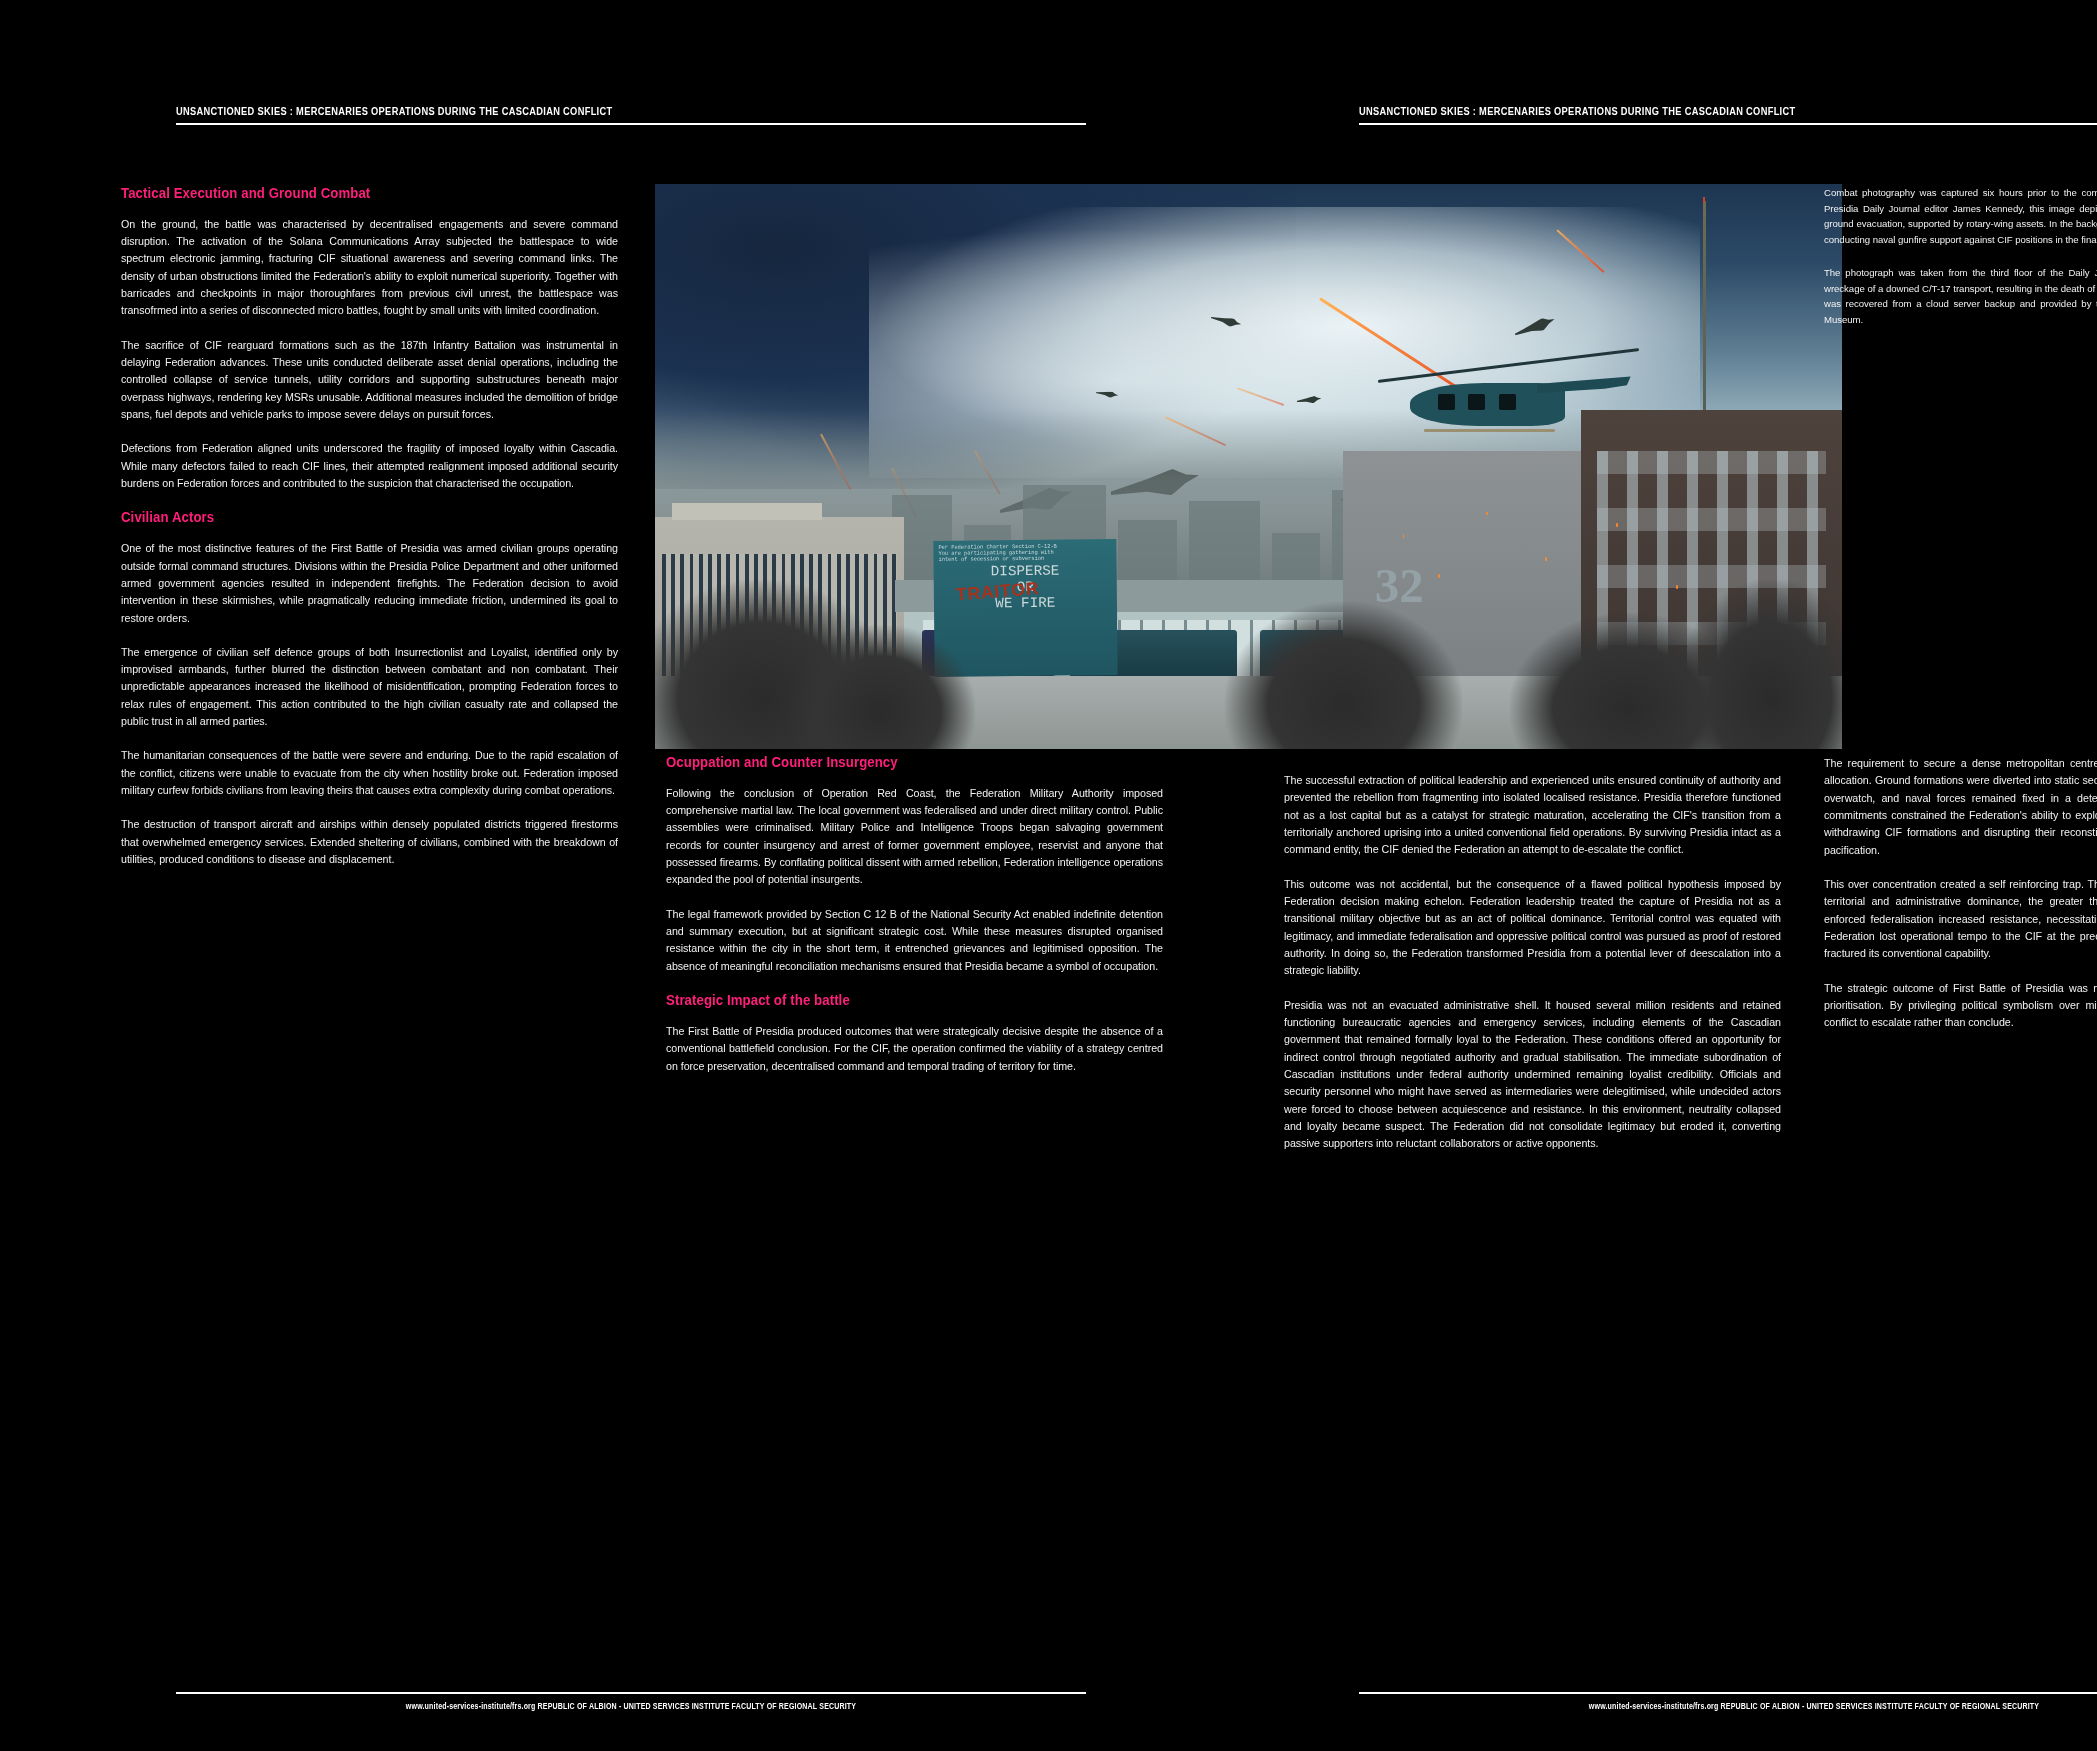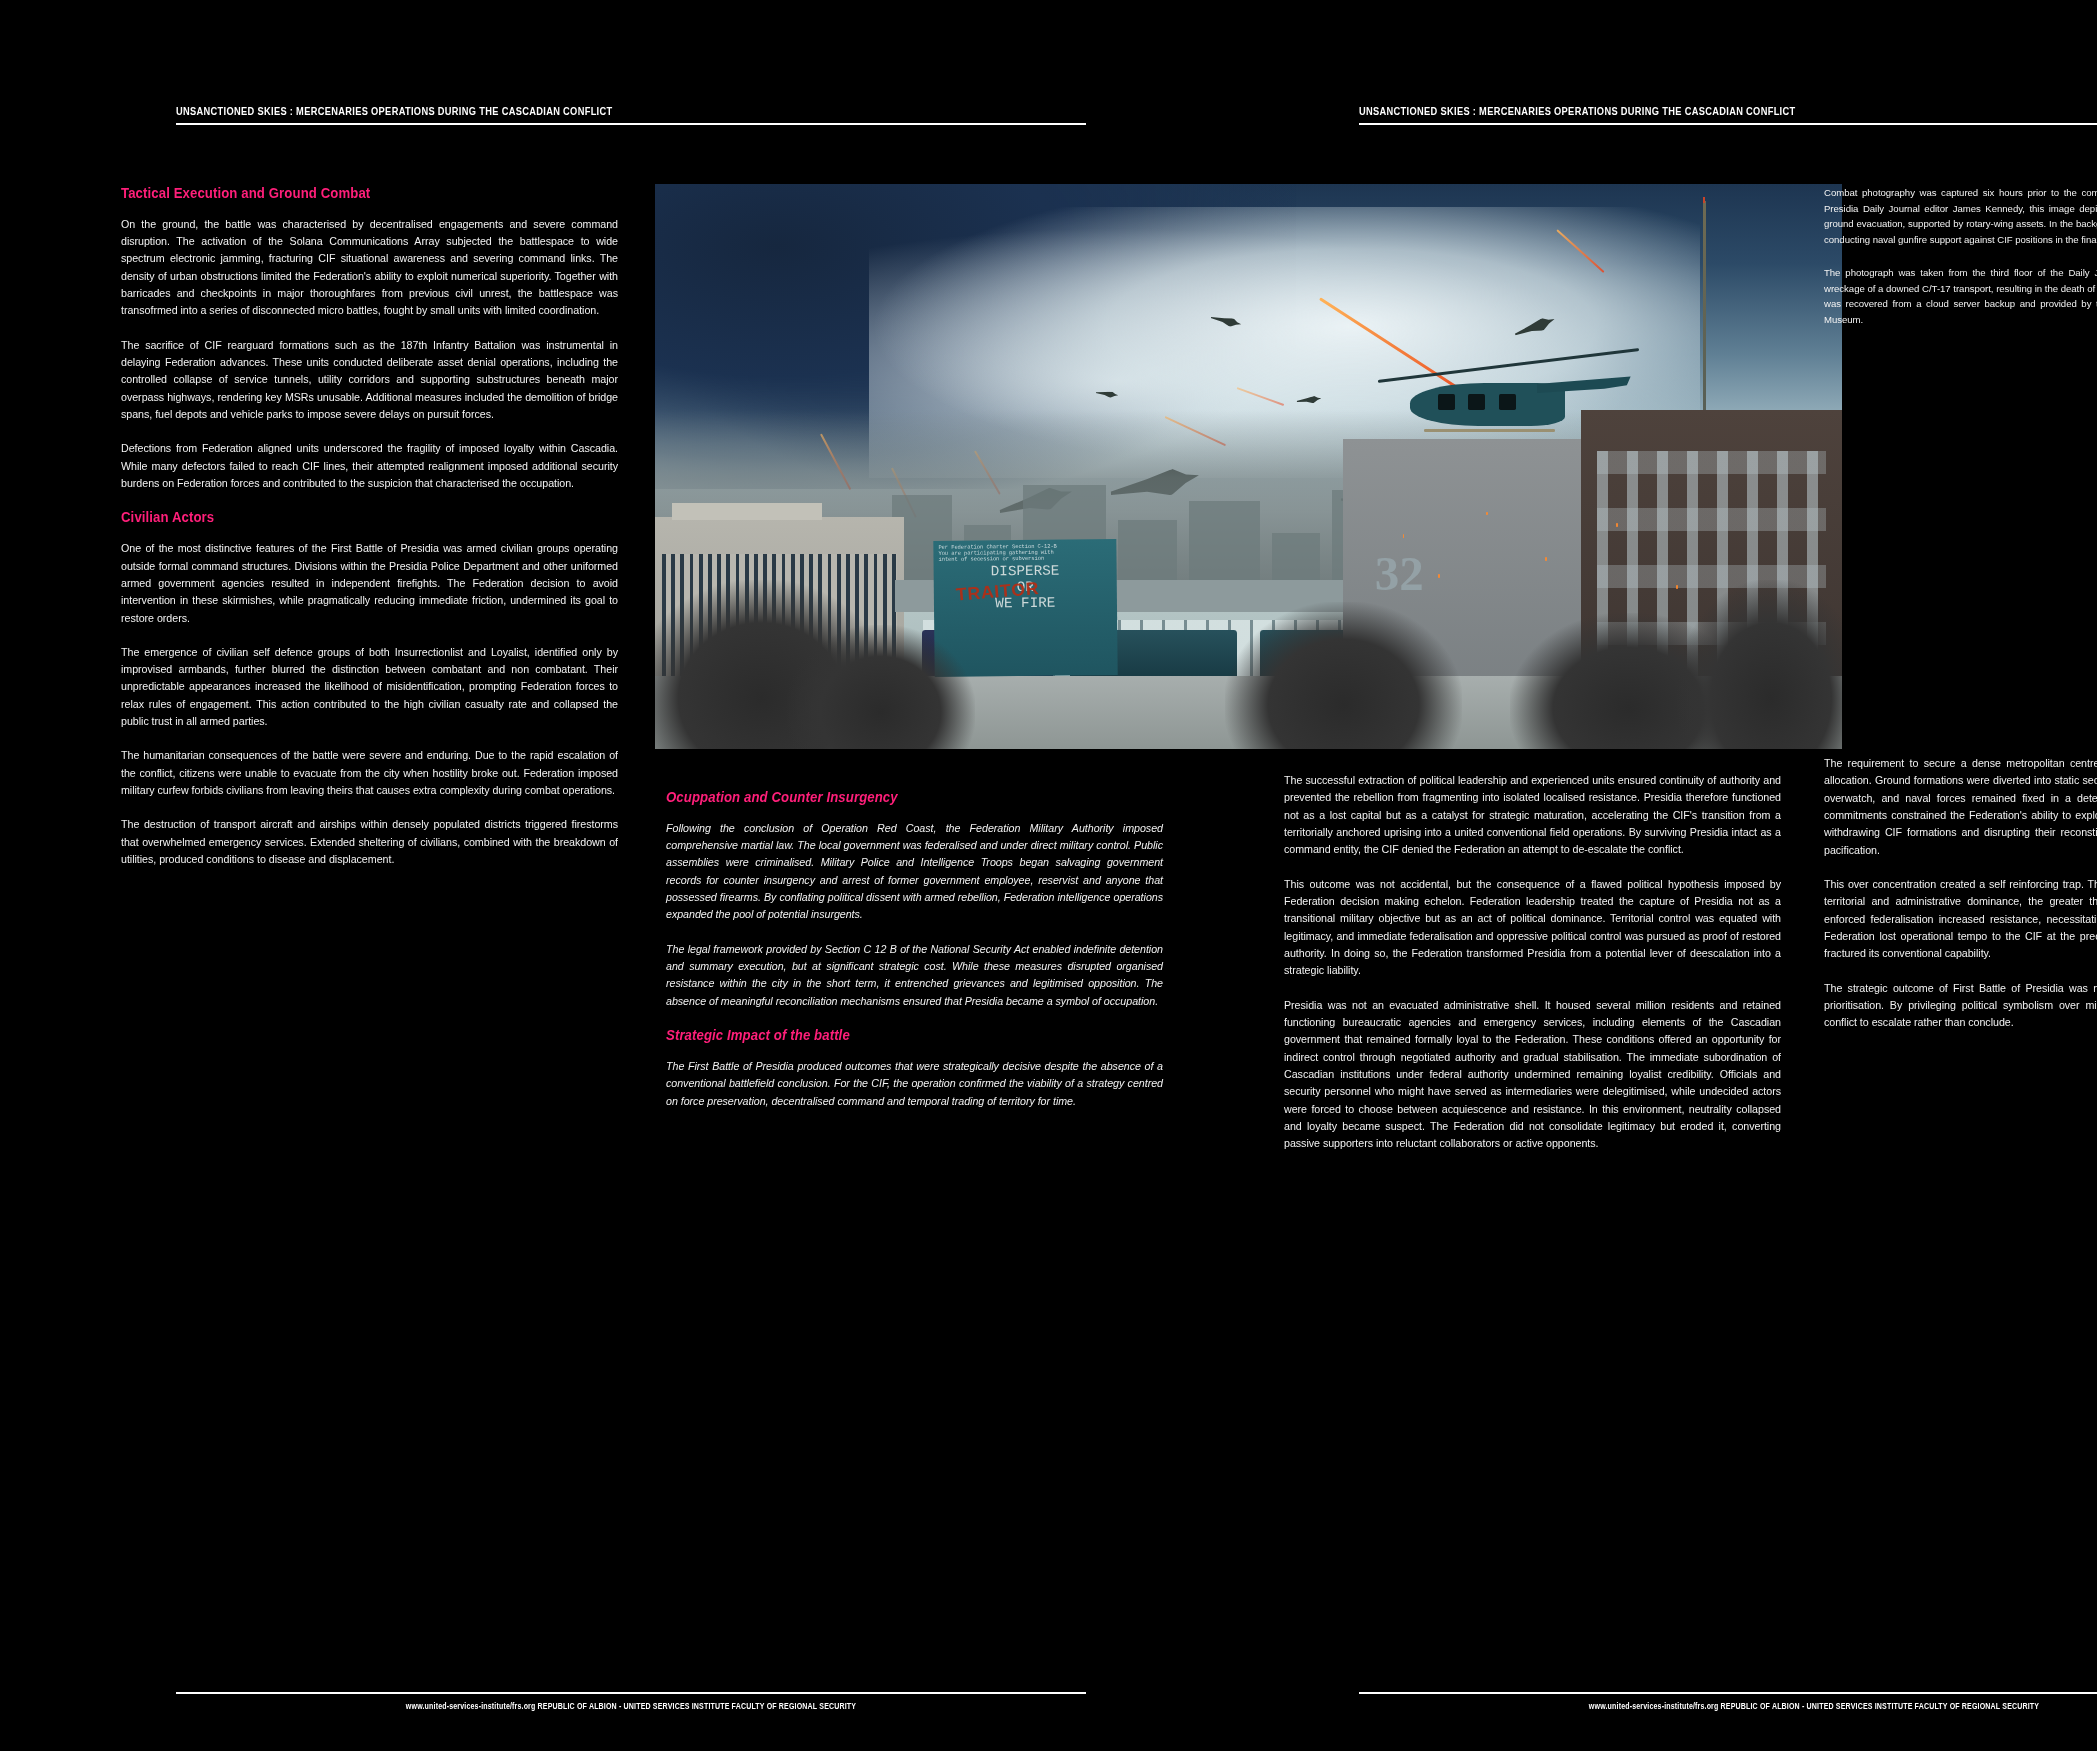--- a/index.html
+++ b/index.html
@@ -59,21 +59,21 @@
   }
   .footer.left{left:176px;width:910px;}
   .footer.right{left:1359px;width:910px;}
 
   
   .col{
     position:absolute;
     width:497px;
   }
   .col-1{left:121px;top:185px;}
-  .col-2{left:666px;top:789px;font-style:italic;}
+  .col-2{left:666px;top:754px;}
   .col-3{left:1284px;top:772px;}
   .col-4{left:1824px;top:185px;}
   .col-4b{left:1824px;top:755px;}
 
   h2.sec{
     color:#ff1f7a;
     font-size:15px;
     font-weight:700;
     margin:0 0 14.3px 0;
     font-stretch:condensed;
@@ -203,21 +203,21 @@
     position:absolute;left:21%;bottom:0;width:40%;height:30%;
     background:linear-gradient(180deg,#b8c8c8,#9fb2b3);
   }
   .station .roof{position:absolute;left:-2%;right:-2%;top:0;height:19%;background:#8d9a9c;}
   .station .glass{
     position:absolute;left:4%;right:4%;top:24%;height:46%;
     background:repeating-linear-gradient(90deg,#d8e4e4 0 19.3px,#6d8389 19.3px 22px);
     opacity:0.85;
   }
   .bldgB{
-    position:absolute;left:58%;bottom:16px;width:22%;height:52%;
+    position:absolute;left:58%;bottom:4px;width:22%;height:52%;
     background:linear-gradient(180deg,#8e9294,#777d80);
     margin-top:20px;
   }
   .bldgB .num{
     position:absolute;left:12%;top:36%;
     font-size:49px;font-weight:700;color:#97a6ab;opacity:0.85;
     font-family:"Liberation Serif",serif;
   }
   .bldgC{
     position:absolute;right:0%;bottom:0;width:22%;height:60%;

